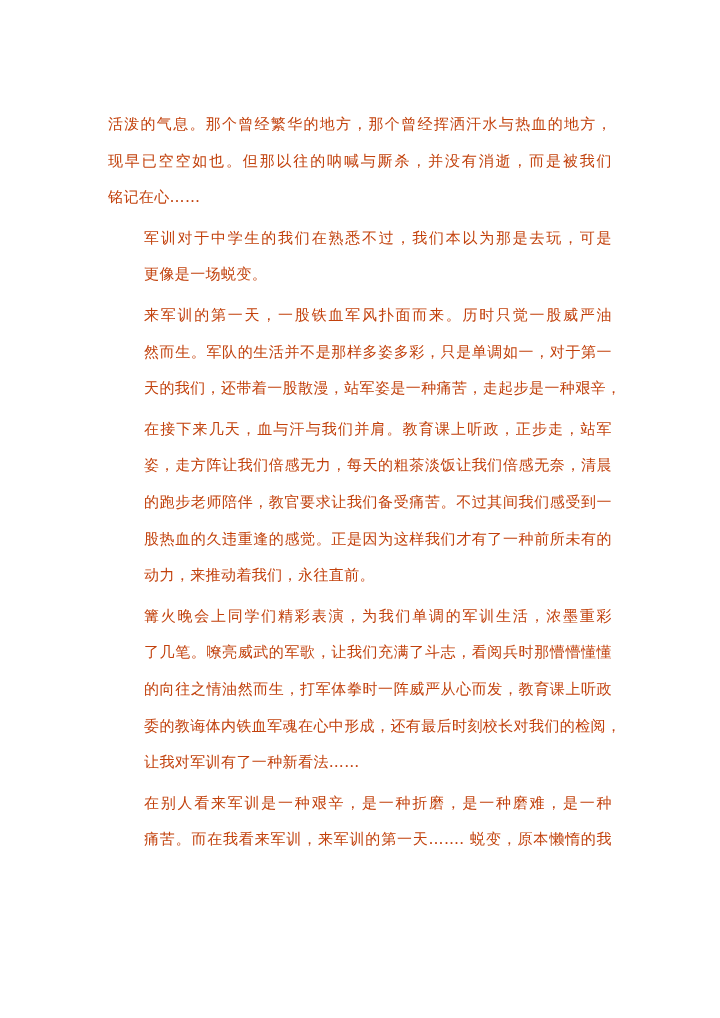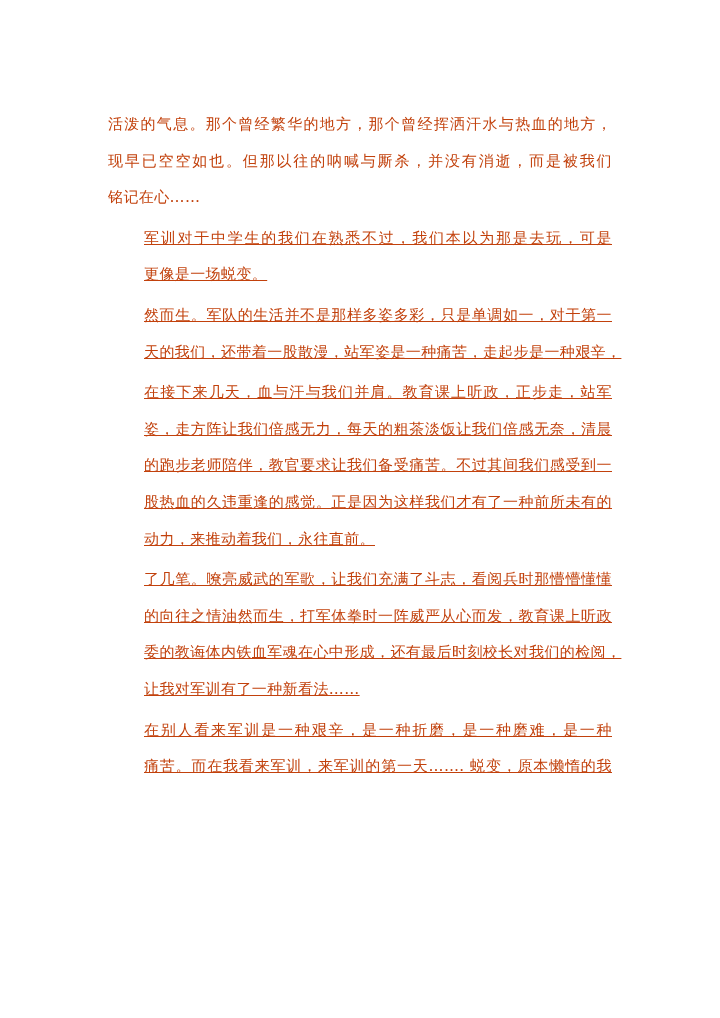--- a/index.html
+++ b/index.html
@@ -14,54 +14,56 @@
       color: #c2410c;
       margin-top: 22px;
     }
     .para {
       margin: 0 0 4px 0;
       line-height: 36.6px;
       text-align: justify;
       text-justify: inter-character;
       letter-spacing: 0.4px;
     }
-    .para.indent { text-indent: 36px; text-decoration: underline; }
+    .para.indent { text-indent: 36px; }
     .line { display: block; white-space: nowrap; text-align-last: justify; }
     .line.last { text-align-last: left; }
   </style>
 </head>
 <body>
 
 <div class="page">
 
   <p class="para">
     <span class="line">活泼的气息。那个曾经繁华的地方，那个曾经挥洒汗水与热血的地方，</span>
     <span class="line">现早已空空如也。但那以往的呐喊与厮杀，并没有消逝，而是被我们</span>
     <span class="line last">铭记在心……</span>
   </p>
 
   <p class="para indent">
     <span class="line" style="padding-left:36px;text-indent:0">军训对于中学生的我们在熟悉不过，我们本以为那是去玩，可是</span>
     <span class="line last">更像是一场蜕变。</span>
   </p>
 
   <p class="para indent">
+    <span class="line" style="padding-left:36px;text-indent:0">来军训的第一天，一股铁血军风扑面而来。历时只觉一股威严油</span>
     <span class="line">然而生。军队的生活并不是那样多姿多彩，只是单调如一，对于第一</span>
     <span class="line">天的我们，还带着一股散漫，站军姿是一种痛苦，走起步是一种艰辛，</span>
   </p>
 
   <p class="para indent">
     <span class="line" style="padding-left:36px;text-indent:0">在接下来几天，血与汗与我们并肩。教育课上听政，正步走，站军</span>
     <span class="line">姿，走方阵让我们倍感无力，每天的粗茶淡饭让我们倍感无奈，清晨</span>
     <span class="line">的跑步老师陪伴，教官要求让我们备受痛苦。不过其间我们感受到一</span>
     <span class="line">股热血的久违重逢的感觉。正是因为这样我们才有了一种前所未有的</span>
     <span class="line last">动力，来推动着我们，永往直前。</span>
   </p>
 
   <p class="para indent">
+    <span class="line" style="padding-left:36px;text-indent:0">篝火晚会上同学们精彩表演，为我们单调的军训生活，浓墨重彩</span>
     <span class="line">了几笔。嘹亮威武的军歌，让我们充满了斗志，看阅兵时那懵懵懂懂</span>
     <span class="line">的向往之情油然而生，打军体拳时一阵威严从心而发，教育课上听政</span>
     <span class="line">委的教诲体内铁血军魂在心中形成，还有最后时刻校长对我们的检阅，</span>
     <span class="line last">让我对军训有了一种新看法……</span>
   </p>
 
   <p class="para indent">
     <span class="line" style="padding-left:36px;text-indent:0">在别人看来军训是一种艰辛，是一种折磨，是一种磨难，是一种</span>
     <span class="line">痛苦。而在我看来军训，来军训的第一天……. 蜕变，原本懒惰的我</span>
   </p>

